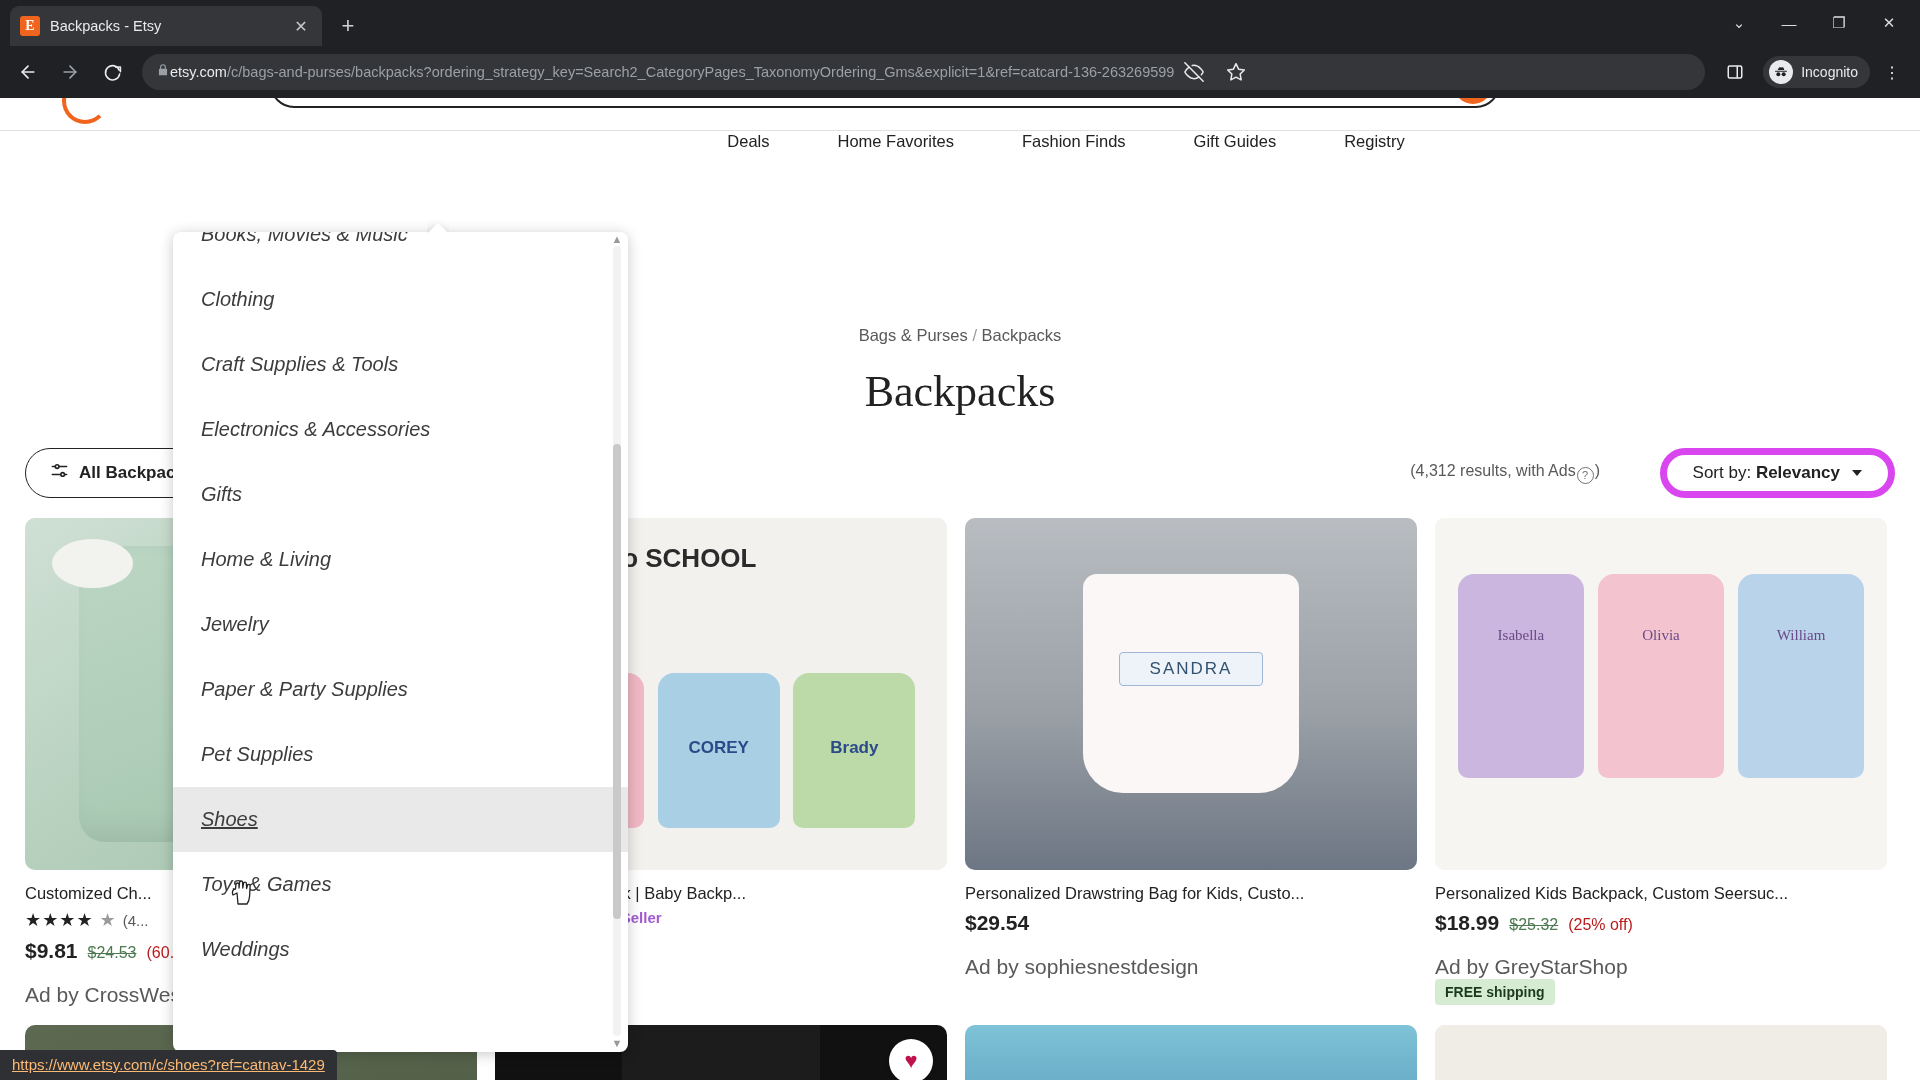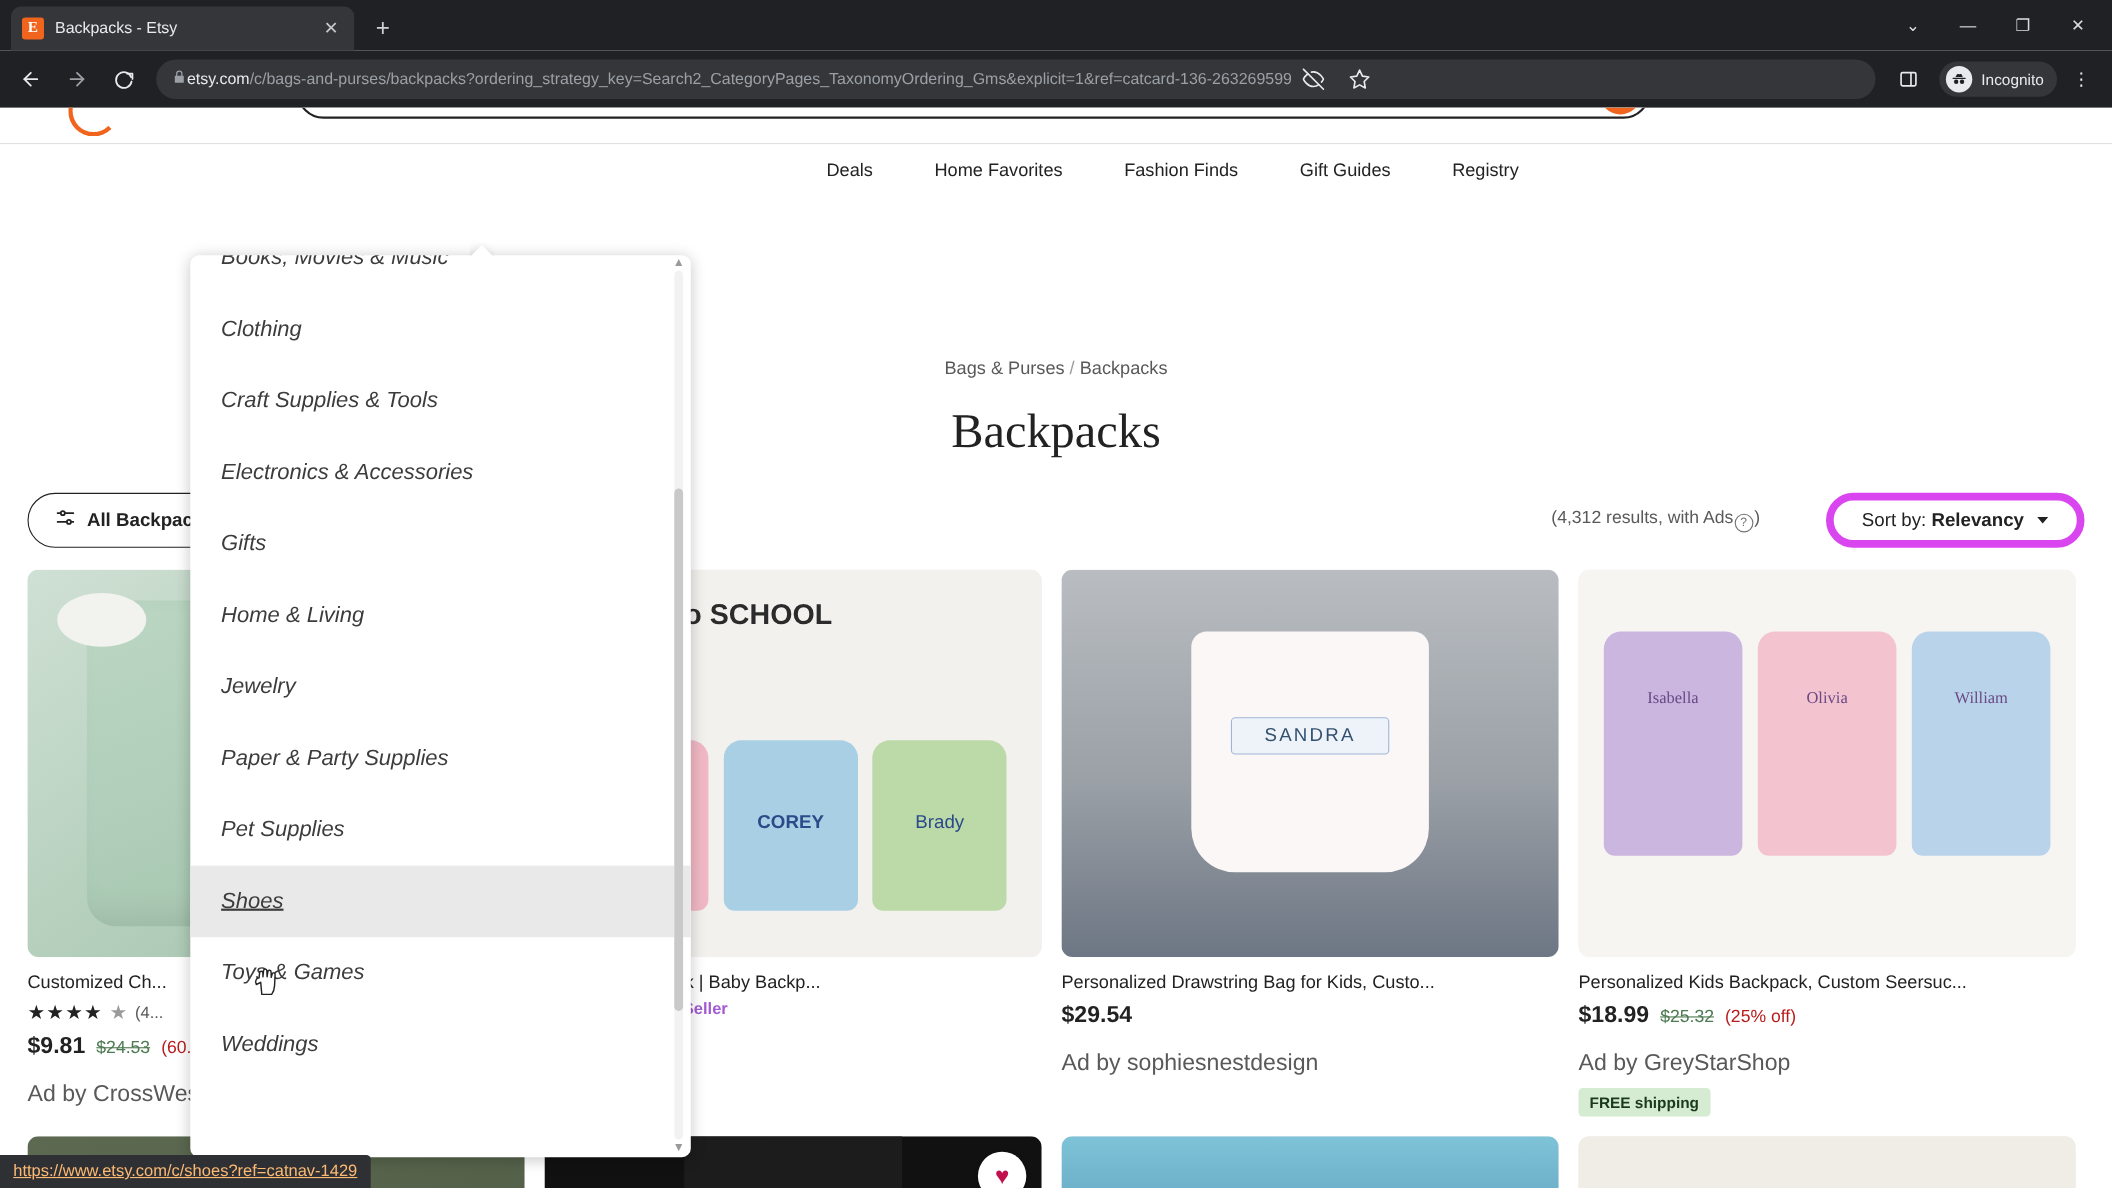--- a/index.html
+++ b/index.html
@@ -110,22 +110,22 @@
     position: absolute; left: 270px; top: -38px; width: 1230px; height: 48px;
     border: 2px solid #222; border-radius: 24px; background: #fff;
   }
   .search-stub-btn {
     position: absolute; right: 6px; top: 4px; width: 38px; height: 38px;
     border-radius: 50%; background: #F1641E;
   }
 
   .etsy-nav {
     position: absolute; top: 34px; left: 0; width: 1920px; height: 46px;
-    background: #fff; display: flex; align-items: center;
-    justify-content: center; gap: 0px;
+    background: #fff; display: flex; align-items: flex-start;
+    justify-content: center; gap: 12px;
   }
   .nav-item {
     font-size: 16.5px; color: #222; padding: 0 28px; white-space: nowrap;
   }
 
   
   .nav-caret {
     position: absolute; left: 598px; top: 150px;
     width: 0; height: 0;
     border-left: 7px solid transparent; border-right: 7px solid transparent;
@@ -206,21 +206,21 @@
     background: #a15ad1; color: #fff; font-size: 11px;
     display: inline-flex; align-items: center; justify-content: center;
   }
   .card-price { margin-top: 8px; display: flex; align-items: baseline; gap: 10px; }
   .price-now { font-size: 21px; font-weight: bold; color: #222; }
   .price-was { font-size: 16px; color: #4d7a52; text-decoration: line-through; }
   .price-off { font-size: 16px; color: #b91c1c; }
   .card-ad { margin-top: 20px; font-size: 21px; color: #595959; }
   .card-extra { margin-top: 6px; font-size: 15.5px; color: #595959; }
   .free-ship {
-    display: inline-block; margin-top: 10px;
+    display: inline-block; 
     background: #d6ecd2; color: #1b3a1d;
     font-size: 14px; font-weight: bold;
     padding: 5px 10px; border-radius: 4px;
   }
   .fav-heart {
     position: absolute; right: 14px; top: 14px;
     width: 44px; height: 44px; border-radius: 50%;
     background: #fff; display: flex; align-items: center;
     justify-content: center; font-size: 22px; color: #c0114e;
     box-shadow: 0 1px 4px rgba(0,0,0,.25);
@@ -461,21 +461,21 @@
           <div class="card-img">
             <div class="ph img2"></div>
             <div style="position: absolute; left: 8%; top: 7%; font-size: 26px; font-weight: bold; color: rgb(43, 43, 43); font-family: &quot;Liberation Sans&quot;, sans-serif;">BACK to SCHOOL</div>
             <div class="sw" style="left: 6%; bottom: 12%; width: 27%; height: 44%; background: rgb(240, 184, 196);">
               <div style="position: absolute; left: 0px; right: 0px; top: 42%; text-align: center; font-size: 17px; font-weight: bold; color: rgb(43, 74, 138);">aggie</div>
             </div>
             <div class="sw" style="left: 36%; bottom: 12%; width: 27%; height: 44%; background: rgb(168, 207, 227);">
               <div style="position: absolute; left: 0px; right: 0px; top: 42%; text-align: center; font-size: 17px; font-weight: bold; color: rgb(43, 74, 138);">COREY</div>
             </div>
             <div class="sw" style="left: 66%; bottom: 12%; width: 27%; height: 44%; background: rgb(188, 217, 168);">
-              <div style="position: absolute; left: 0px; right: 0px; top: 42%; text-align: center; font-size: 17px; font-weight: normal; color: rgb(43, 74, 138);">Brady</div>
+              <div style="position: absolute; left: 0px; right: 0px; top: 42%; text-align: center; font-size: 17px; font-weight: bold; color: rgb(43, 74, 138);">Brady</div>
             </div>
           </div>
           <div class="card-title">...oddler Backpack | Baby Backp...</div>
           <div class="card-rating">
             <span class="rating-count">...49,600)</span>
             <span class="star-seller">
               <span class="ss-dot">✦</span>
               <span>Star Seller</span>
             </span>
           </div>

